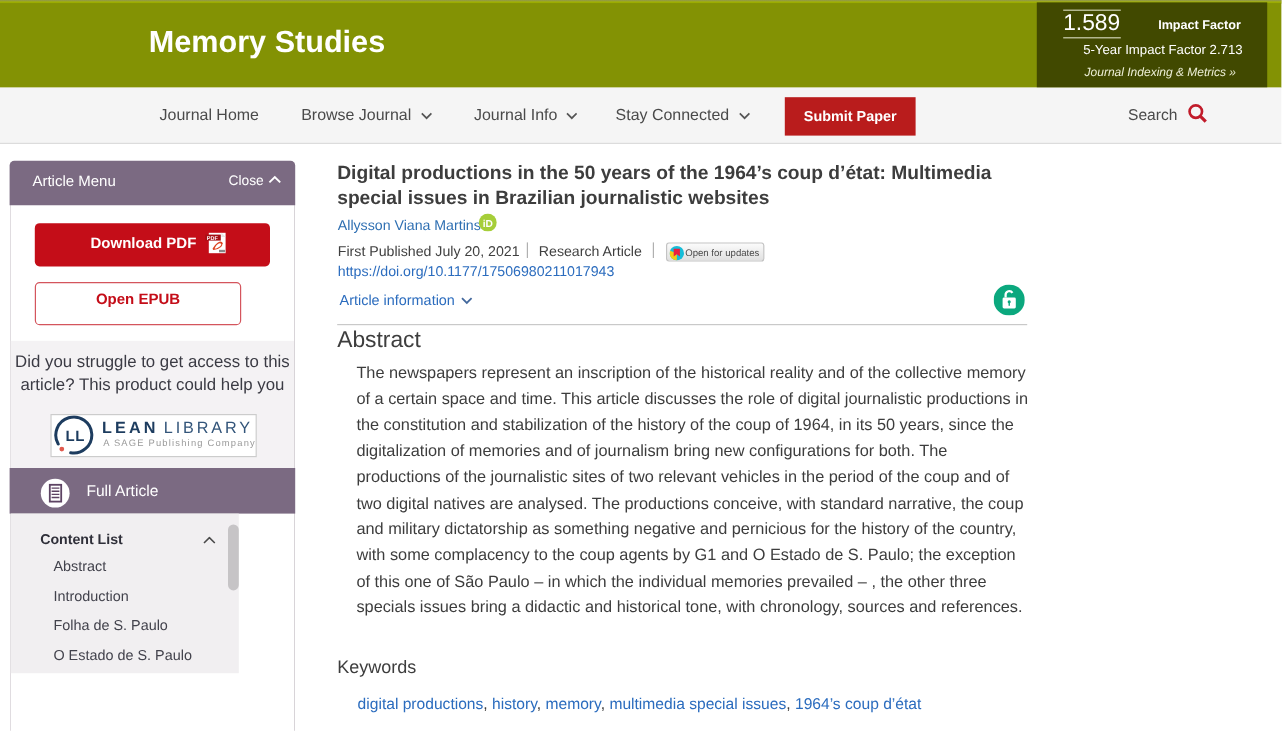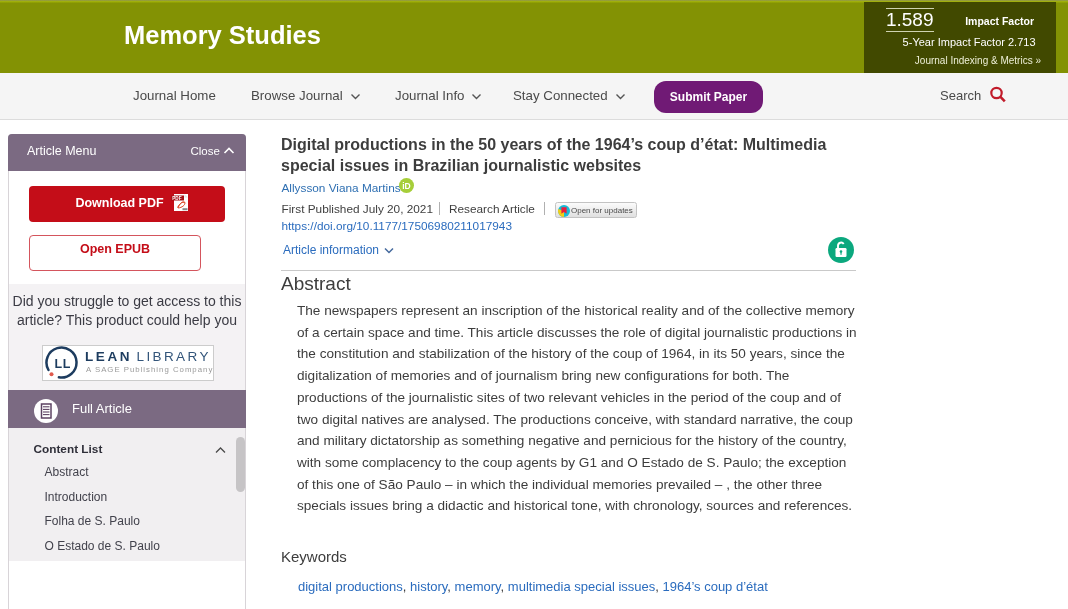--- a/index.html
+++ b/index.html
@@ -7,41 +7,41 @@
 body{font-family:"Liberation Sans",sans-serif;background:#fff;position:relative}
 .abs{position:absolute}
 
 .banner{position:absolute;top:0;left:0;width:1068px;height:73px;background:#839204}
 .topstrip{position:absolute;top:0;left:0;width:1068px;height:3px;background:linear-gradient(#8f9454,#a3b400 60%,#839204)}
 .banner h1{position:absolute;left:124px;top:22px;color:#fff;font-size:25.5px;font-weight:bold;line-height:26px}
 .impact{position:absolute;left:864px;top:2px;width:192px;height:71px;background:#414900;color:#fff}
 .if-num{position:absolute;left:885.5px;top:8px;width:48px;text-align:right;color:#fff;font-size:19px;line-height:19px;border-top:1.5px solid #cfd3b2;border-bottom:1.5px solid #cfd3b2;padding:1px 0 2px}
 .if-lab{position:absolute;right:34px;top:15px;font-weight:bold;font-size:10.5px;color:#fff}
 .if5{position:absolute;right:32.5px;top:35.5px;font-size:11px;color:#fff}
-.jim{position:absolute;right:27px;top:55px;font-size:10px;color:#edefd6}
+.jim{position:absolute;right:38px;top:55px;font-style:italic;font-size:10px;color:#edefd6}
 
 .nav{position:absolute;top:73px;left:0;width:1068px;height:47px;background:#f5f5f5;border-bottom:1px solid #dcdcdc}
 .nav .item{position:absolute;top:0;height:46px;line-height:46px;color:#4a4a4a;font-size:13.3px;white-space:nowrap}
 .chev{margin-left:7px}
-.submit{position:absolute;left:654px;top:8px;width:109px;height:32px;background:#701a75;color:#fff;font-weight:bold;font-size:12px;text-align:center;line-height:32px;border-radius:12px}
+.submit{position:absolute;left:654px;top:8px;width:109px;height:32px;background:#b91c1c;color:#fff;font-weight:bold;font-size:12px;text-align:center;line-height:32px;border-radius:0}
 .search{position:absolute;left:940px;top:0;height:46px;line-height:46px;color:#4a4a4a;font-size:13px}
 
 .panel{position:absolute;left:8px;top:134px;width:238px;height:476px;background:#fff;border:1px solid #d8d4d8;border-bottom:none;border-radius:4px 4px 0 0}
 .phead{position:absolute;left:-1px;top:-1px;width:238px;height:37px;background:#7b6a82;border-radius:4px 4px 0 0;color:#fff}
 .phead .t{position:absolute;left:19px;top:10px;font-size:12.5px}
 .phead .c{position:absolute;right:11px;top:11px;font-size:11.5px}
 .btn-pdf{position:absolute;left:20px;top:51px;width:196px;height:36px;background:#c40d18;border-radius:4px;color:#fff;font-weight:bold;font-size:12.5px;text-align:center;line-height:34px;padding-left:10px}
 .btn-epub{position:absolute;left:20px;top:100px;width:172px;height:36px;background:#fff;border:1px solid #d4555d;border-radius:4px;color:#c40d18;font-weight:bold;font-size:12.5px;text-align:center;line-height:27px}
 .grayblk{position:absolute;left:0;top:149px;width:236px;height:106px;background:#f4f2f4}
 .struggle{position:absolute;left:0;top:8px;width:236px;text-align:center;font-size:14px;color:#3b3b44;line-height:19px}
 .leanbox{position:absolute;left:33px;top:61px;width:172px;height:36px;background:#fff;border:1px solid #ccc}
 .fullbar{position:absolute;left:-1px;top:255px;width:238px;height:38px;background:#7b6a82;color:#fff}
 .fullbar .cir{position:absolute;left:26px;top:8.5px;width:24px;height:24px;background:#fff;border-radius:50%}
 .fullbar .t{position:absolute;left:64px;top:0;font-size:13px;line-height:38px}
-.clist{position:absolute;left:0;top:293px;width:236px;height:133px;background:#f1eff1}
+.clist{position:absolute;left:0;top:293px;width:190px;height:133px;background:#f1eff1}
 .clist .hd{position:absolute;left:24.5px;top:13.5px;font-size:11.8px;font-weight:bold;color:#2f2f39}
 .clist .caret{position:absolute;right:19px;top:19px}
 .clist .it{position:absolute;left:35.5px;font-size:12px;color:#42424c}
 .sbar{position:absolute;right:0.5px;top:8.5px;width:9px;height:55px;background:#c6c4c6;border-radius:4.5px}
 .metrics{position:absolute;left:0;top:426px;width:236px;height:39px;background:#fff;border-bottom:1px solid #e2e2e2}
 .metrics .cir{position:absolute;left:25px;top:10px;width:26px;height:26px;border:1px solid #8c7391;border-radius:50%}
 .metrics .t{position:absolute;left:64px;top:0;font-size:13.5px;line-height:38px;color:#38383f}
 
 .title{position:absolute;left:281px;top:133.5px;width:580px;font-size:16px;font-weight:bold;color:#3d3d3d;line-height:21px}
 .author{position:absolute;left:281.5px;top:181px;font-size:11.8px;color:#2e6fb2}

